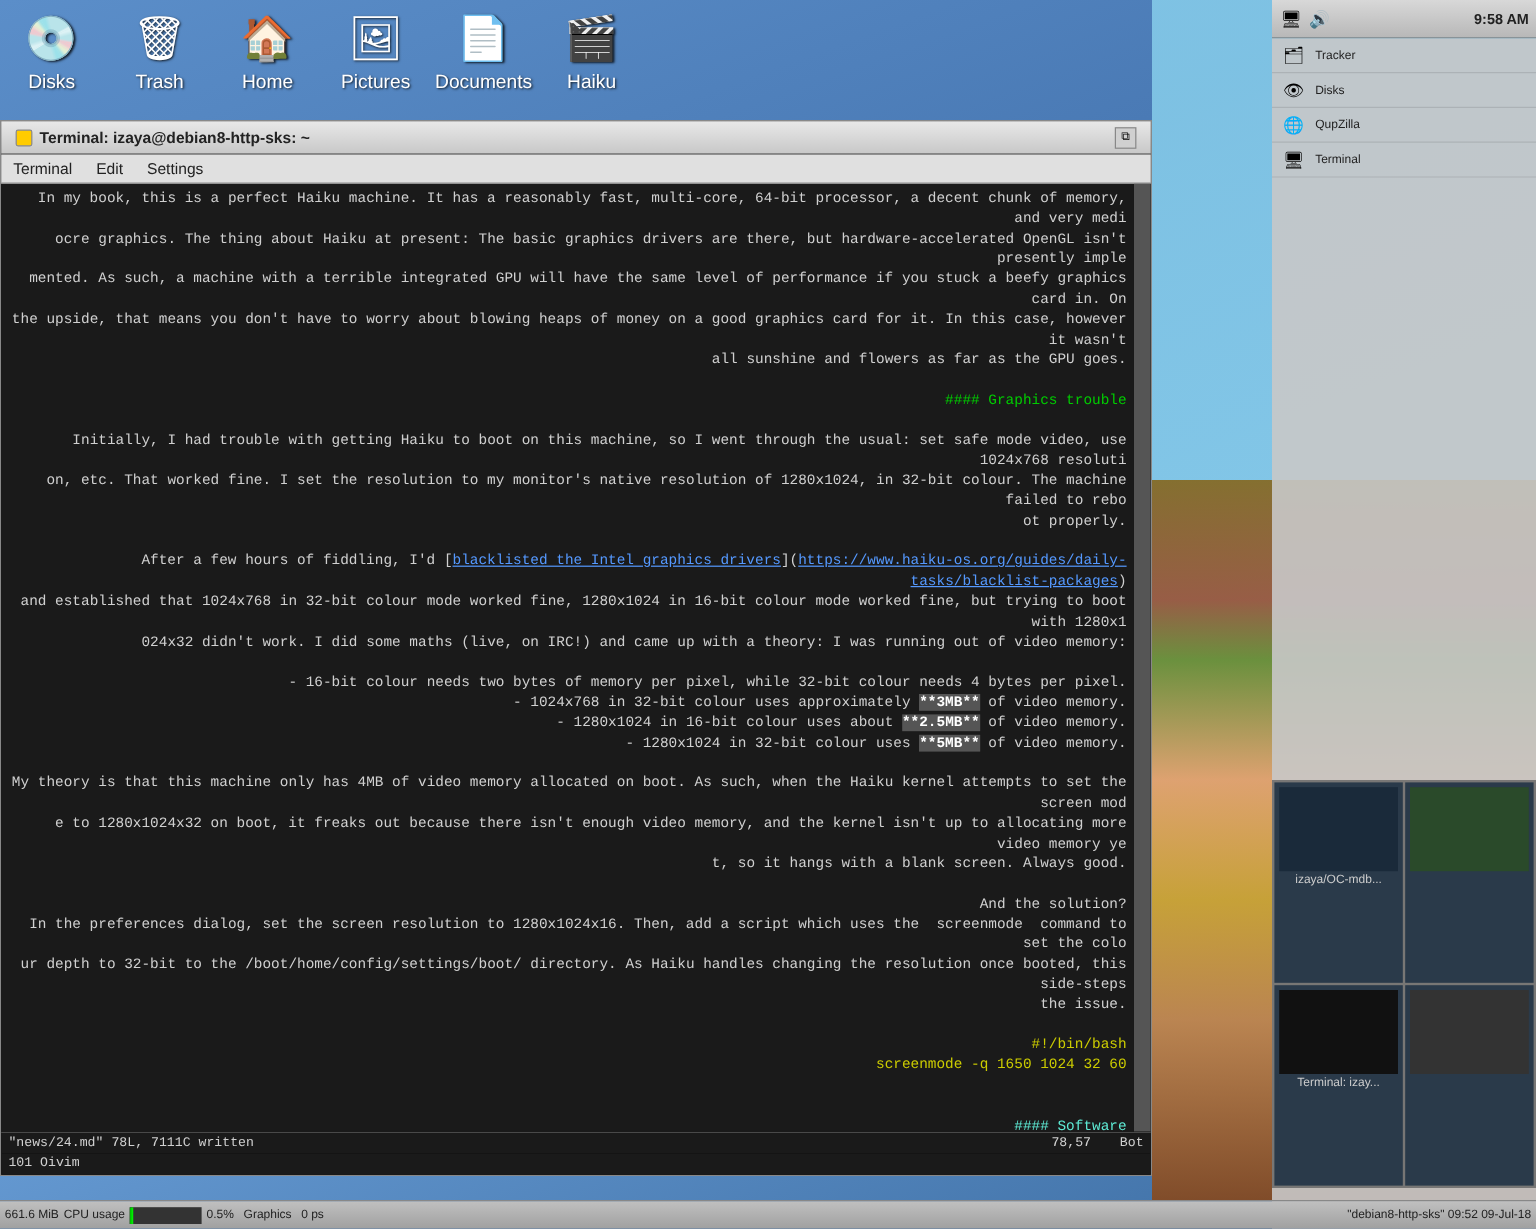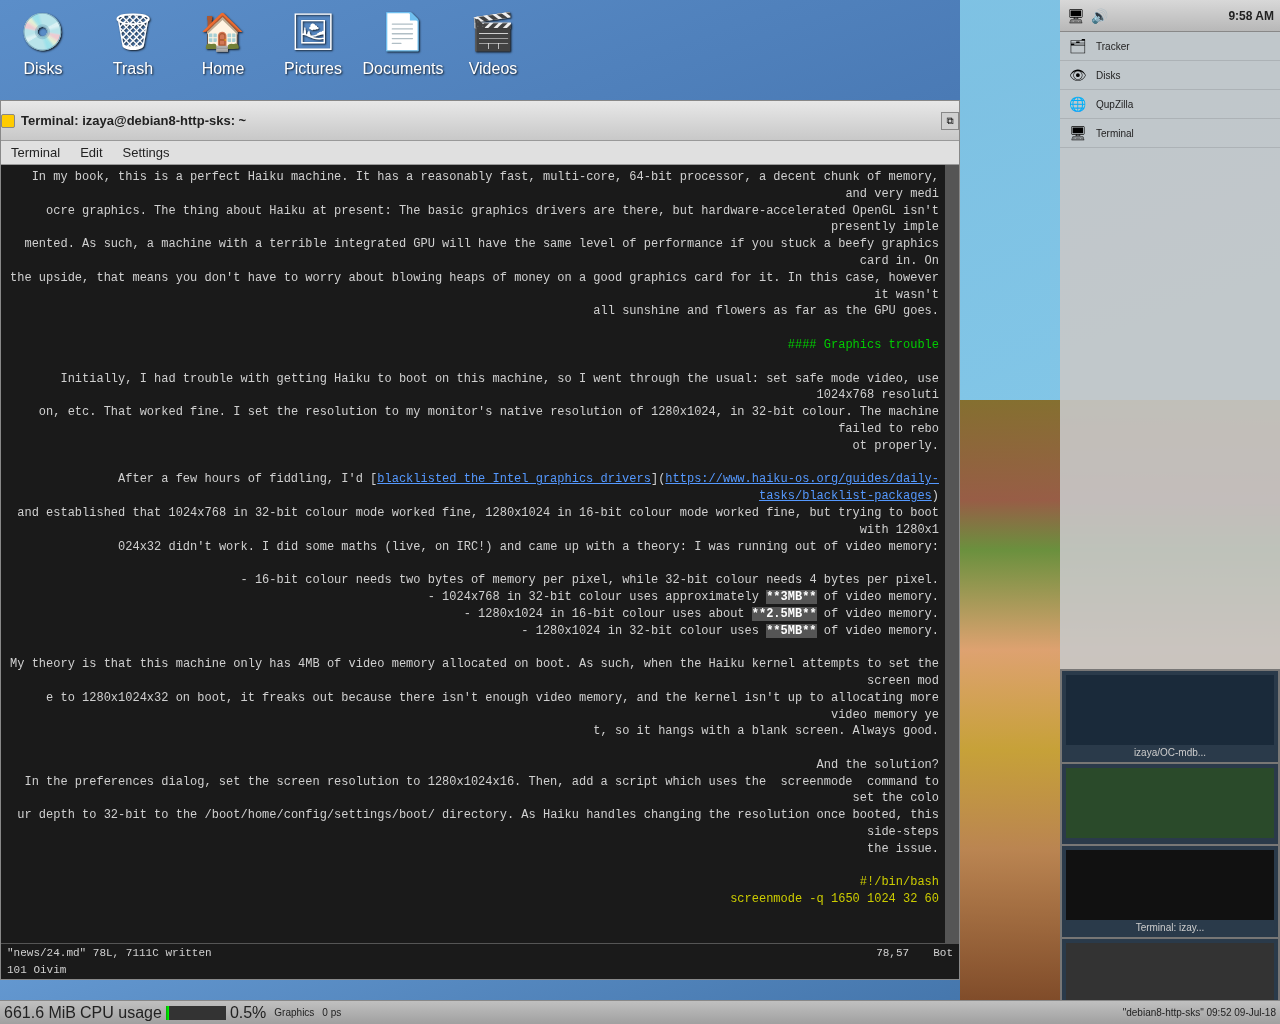--- a/index.html
+++ b/index.html
@@ -75,24 +75,24 @@
       width: 960px;
       height: 880px;
       background: #000;
       border: 1px solid #888;
       display: flex;
       flex-direction: column;
     }
 
     .terminal-titlebar {
       background: linear-gradient(180deg, #e8e8e8 0%, #c8c8c8 100%);
-      height: 40px;
-      display: flex;
-      align-items: center;
-      padding: 0 0;
+      height: 28px;
+      display: flex;
+      align-items: center;
+      padding: 0 12px;
       border-bottom: 1px solid #999;
       gap: 6px;
       flex-shrink: 0;
     }
 
     .title-led {
       width: 14px;
       height: 14px;
       background: #ffcc00;
       border: 1px solid #888;
@@ -279,26 +279,26 @@
 
     .launcher-label {
       font-size: 10px;
       color: #222;
     }
 
     
     .thumbnails-area {
       position: absolute;
       right: 0;
-      top: 669px;
+      top: 650px;
       width: 220px;
       height: 340px;
       background: rgba(100,100,100,0.8);
       display: grid;
-      grid-template-columns: 1fr;
+      grid-template-columns: 1fr 1fr;
       gap: 2px;
       padding: 2px;
     }
 
     .thumbnail {
       background: #2a3a4a;
       display: flex;
       flex-direction: column;
       align-items: center;
       justify-content: flex-start;
@@ -337,21 +337,21 @@
       height: 24px;
       background: linear-gradient(180deg, #c0c0c0 0%, #a0a0a0 100%);
       display: flex;
       align-items: center;
       padding: 0 4px;
       gap: 4px;
       border-top: 1px solid #888;
     }
 
     .bottom-mem {
-      font-size: 16px;
+      font-size: 10px;
       color: #222;
       white-space: nowrap;
     }
 
     .cpu-bar {
       width: 60px;
       height: 14px;
       background: #333;
       position: relative;
       overflow: hidden;
@@ -413,21 +413,21 @@
     <div class="desktop-icon">
       <div class="icon-img">🖼</div>
       <span class="icon-label">Pictures</span>
     </div>
     <div class="desktop-icon">
       <div class="icon-img">📄</div>
       <span class="icon-label">Documents</span>
     </div>
     <div class="desktop-icon">
       <div class="icon-img">🎬</div>
-      <span class="icon-label">Videos</span>
+      <span class="icon-label">Haiku</span>
     </div>
   </div>
 
   <div class="terminal-window">
     <div class="terminal-titlebar">
       <div class="title-led"></div>
       <span class="title-text">Terminal: izaya@debian8-http-sks: ~</span>
       <div class="title-copy-btn">⧉</div>
     </div>
     <div class="terminal-menubar">

